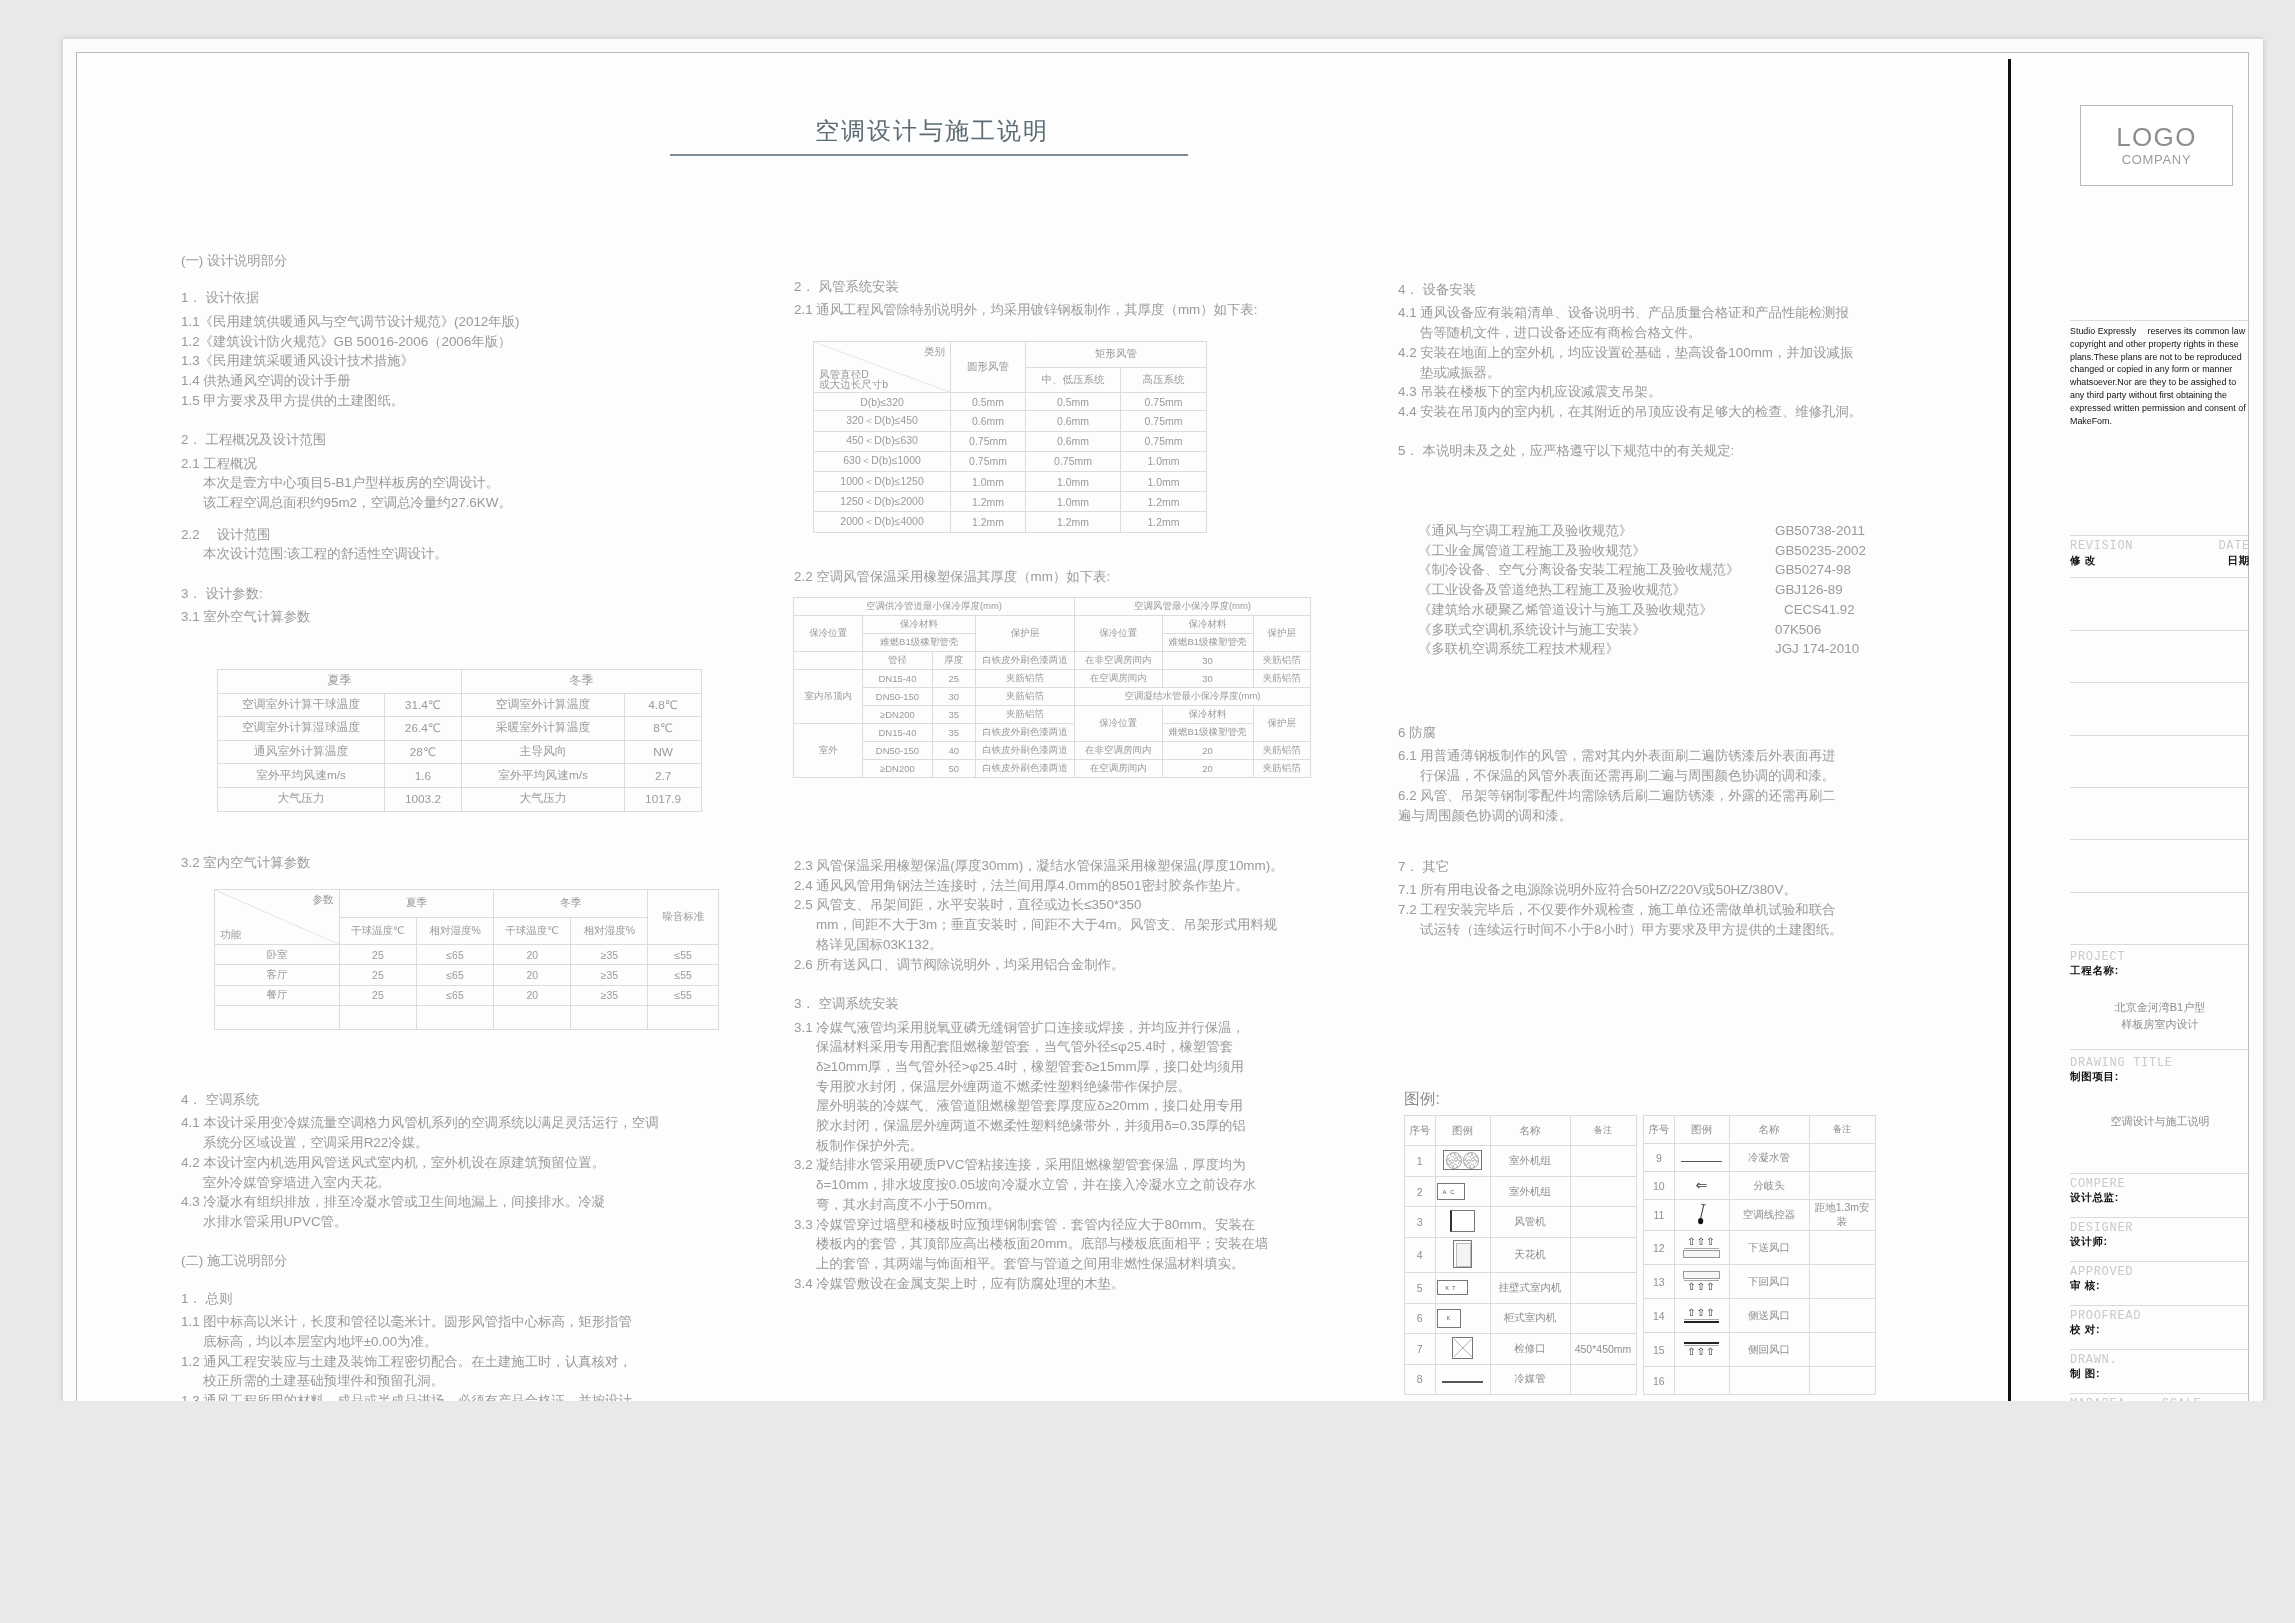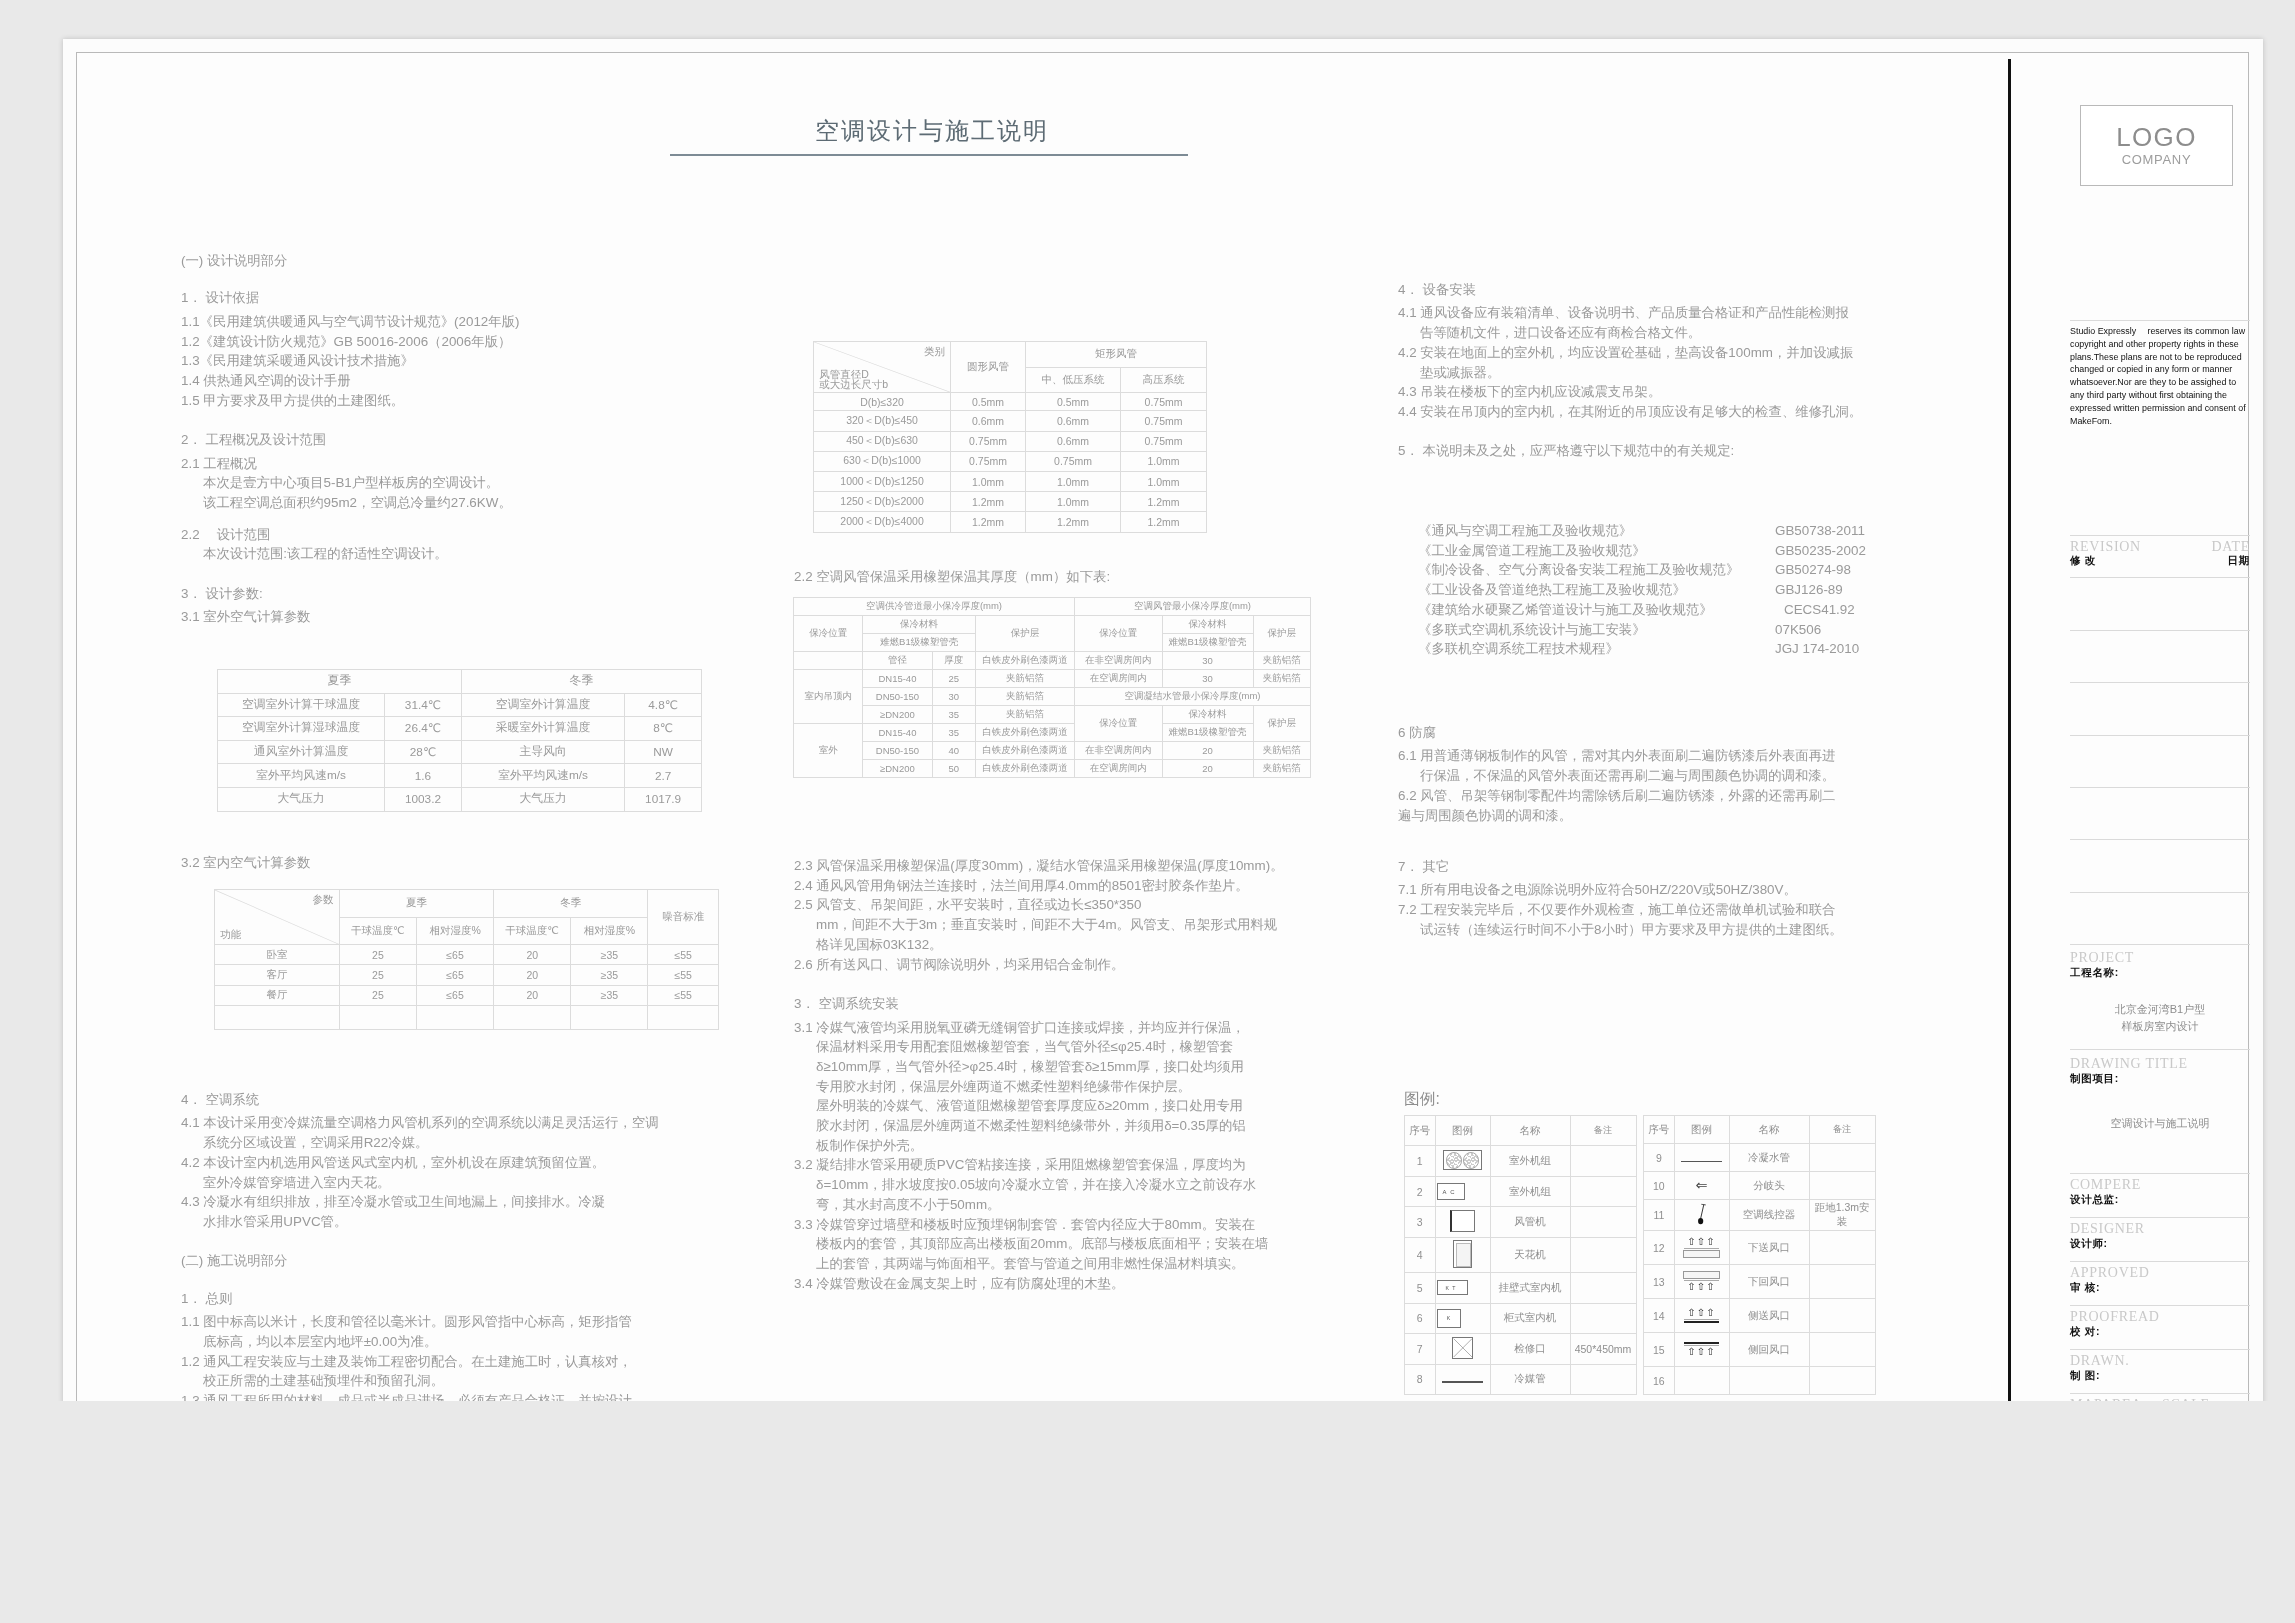--- a/index.html
+++ b/index.html
@@ -86,21 +86,21 @@
   
   #tb-rule{position:absolute;left:1994px;top:59px;width:3.3px;height:1502px;background:#111;}
   #logo-box{
     position:absolute;left:2066px;top:105px;width:151px;height:79px;border:0.7px solid #b9b9b9;
     display:flex;flex-direction:column;align-items:center;justify-content:center;background:#fff;
   }
   #logo-box .l1{font-size:26px;color:#8d8d8d;letter-spacing:1.3px;line-height:1;}
   #logo-box .l2{font-size:13px;color:#9d9d9d;letter-spacing:0.7px;margin-top:2.6px;}
   .tb-sec{position:absolute;left:2056px;width:180px;}
   .tb-hr{position:absolute;left:2056px;width:180px;height:0.7px;background:#dadada;}
-  .tb-en{font-size:14px;color:#c9c9c9;letter-spacing:0.7px;font-family:Liberation Serif, serif;}
+  .tb-en{font-size:12px;color:#c9c9c9;letter-spacing:0.7px;font-family:Liberation Mono, monospace;}
   .tb-cn{font-size:10.5px;color:#111;font-weight:bold;letter-spacing:0.7px;}
   .tb-val{font-size:11px;color:#8d8d8d;text-align:center;line-height:17px;}
   #copy{position:absolute;left:2056px;top:325px;width:178px;font-size:8.9px;line-height:12.8px;color:#111;}
 </style>
 </head>
 <body>
 
 <div id="sheet">
   <div id="paper"></div>
   <div id="border"></div>
@@ -241,20 +241,24 @@
     <span class="gap-s"></span>
     <span class="h">1． 总则</span>
     <span class="p">1.1 图中标高以米计，长度和管径以毫米计。圆形风管指中心标高，矩形指管</span>
     <span class="p ind1">底标高，均以本层室内地坪±0.00为准。</span>
     <span class="p">1.2 通风工程安装应与土建及装饰工程密切配合。在土建施工时，认真核对，</span>
     <span class="p ind1">校正所需的土建基础预埋件和预留孔洞。</span>
     <span class="p">1.3 通风工程所用的材料，成品或半成品进场，必须有产品合格证，并按设计</span>
     <span class="p ind1">要求验收签证。</span>
   </div>
 
+  <div class="txtcol" style="left:780px;top:269px;width:577px;">
+    <span class="h">2． 风管系统安装</span>
+    <span class="p">2.1 通风工程风管除特别说明外，均采用镀锌钢板制作，其厚度（mm）如下表:</span>
+  </div>
 
   <table class="t small" style="position:absolute;left:799px;top:341px;width:394px;">
     <tbody>
         <tr>
       <td rowspan="2" class="diagcell" style="width:138px;height:45px;">
         <svg viewBox="0 0 100 100" preserveAspectRatio="none">
               <line x1="0" y1="0" x2="100" y2="100" stroke="#dcdcdc" stroke-width="1"></line>
             </svg>
         <span class="tr">类别</span>
         <span class="bl" style="line-height:9.8px;">

